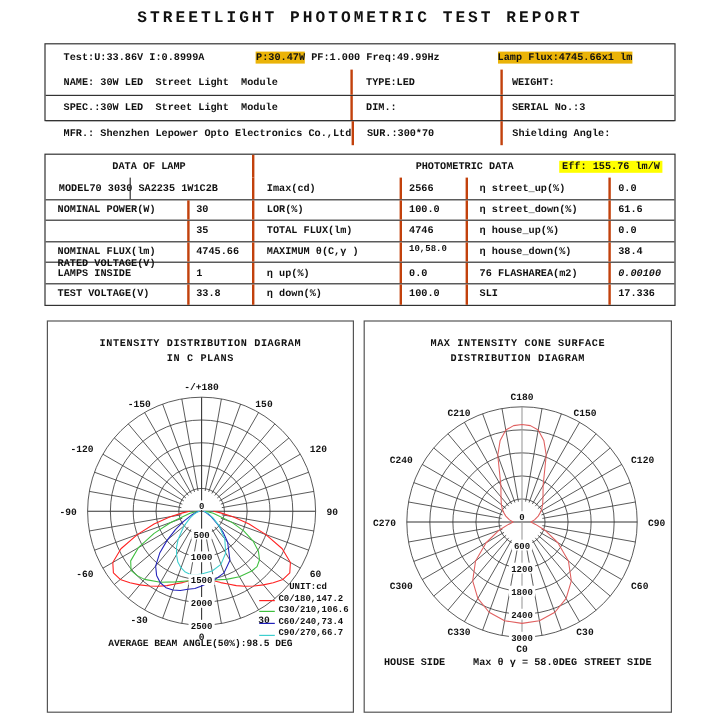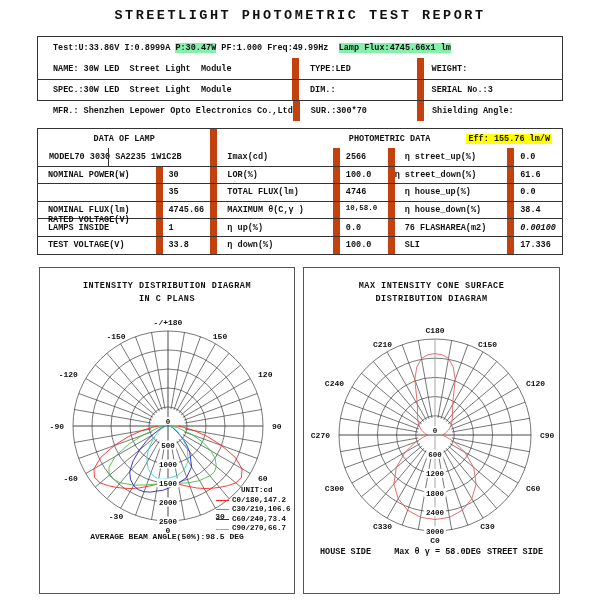--- a/index.html
+++ b/index.html
@@ -10,24 +10,24 @@
        font-size:13.5px;font-weight:bold;letter-spacing:2.5px;white-space:pre;}
   
   .tbl{position:absolute;left:37px;width:526px;border:1px solid #333;box-sizing:border-box;background:#fff;}
   .tbl-info{top:36px;height:65px;}
   .tbl-lamp{top:128px;height:127px;}
   .t-row{display:flex;box-sizing:border-box;border-top:1px solid #333;align-items:stretch;}
   .t-row:first-child{border-top:none;}
   .info-row{height:21px;}
   .lamp-hdr{height:19px;}
   .lamp-row{height:17.6px;}
-  .t-cell{box-sizing:border-box;border-left:7px solid #c2410c;display:flex;align-items:center;
+  .t-cell{box-sizing:border-box;border-left:2px solid #c2410c;display:flex;align-items:center;
        font-size:8.5px;font-weight:bold;white-space:pre;overflow:visible;}
   .t-cell:first-child{border-left:none;}
-  .hl{background:#86efac;}
+  .hl{background:#eab308;margin-left:38px;}
   .test-line{padding-left:15px;font-size:8.5px;font-weight:bold;display:flex;align-items:center;height:100%;white-space:pre;}
   .hdr-cell{justify-content:center;position:relative;}
   .eff-badge{position:absolute;right:10px;top:50%;transform:translateY(-50%);background:#ffff00;padding:0 2px;}
   .model-cell{position:relative;padding-left:11px;}
   .model-divider{position:absolute;left:70px;top:0;bottom:0;width:1px;background:#333;}
   
   .chartbox{position:absolute;top:267px;height:327px;border:1px solid #555;box-sizing:border-box;background:#fff;}
   .box-left{left:39px;width:256px;}
   .box-right{left:303px;width:257px;}
   .chart-title{position:absolute;left:0;width:100%;text-align:center;font-size:8.5px;font-weight:bold;
@@ -88,21 +88,21 @@
           <div class="t-cell" style="width: 123px; padding-left: 10px;">Imax(cd)</div>
           <div class="t-cell" style="width: 55px; padding-left: 6px;">2566</div>
           <div class="t-cell" style="width: 120px; padding-left: 10px;">η street_up(%)</div>
           <div class="t-cell" style="width: 55px; padding-left: 6px;">0.0</div>
         </div>
         <div class="t-row lamp-row">
           <div class="t-cell" style="width: 118px; padding-left: 10px;">NOMINAL POWER(W)</div>
           <div class="t-cell" style="width: 55px; padding-left: 6px;">30</div>
           <div class="t-cell" style="width: 123px; padding-left: 10px;">LOR(%)</div>
           <div class="t-cell" style="width: 55px; padding-left: 6px;">100.0</div>
-          <div class="t-cell" style="width: 120px; ">η street_down(%)</div>
+          <div class="t-cell" style="width: 120px; padding-left: 10px;">η street_down(%)</div>
           <div class="t-cell" style="width: 55px; padding-left: 6px;">61.6</div>
         </div>
         <div class="t-row lamp-row">
           <div class="t-cell" style="width: 118px; padding-left: 10px; margin-top: 36px;">RATED VOLTAGE(V)</div>
           <div class="t-cell" style="width: 55px; padding-left: 6px;">35</div>
           <div class="t-cell" style="width: 123px; padding-left: 10px;">TOTAL FLUX(lm)</div>
           <div class="t-cell" style="width: 55px; padding-left: 6px;">4746</div>
           <div class="t-cell" style="width: 120px; padding-left: 10px;">η house_up(%)</div>
           <div class="t-cell" style="width: 55px; padding-left: 6px;">0.0</div>
         </div>

